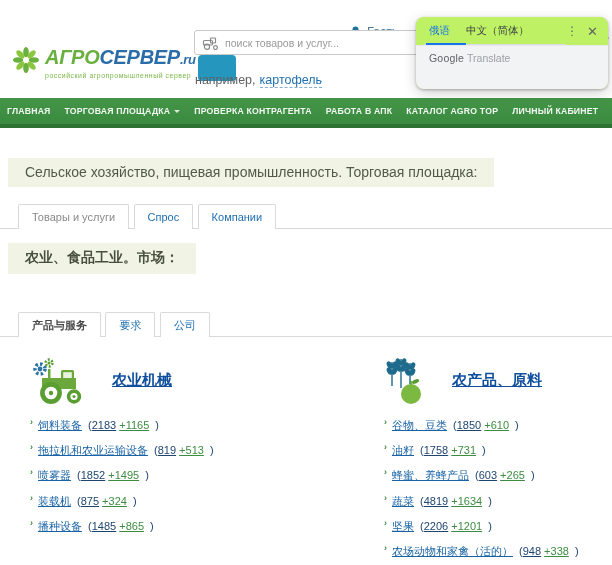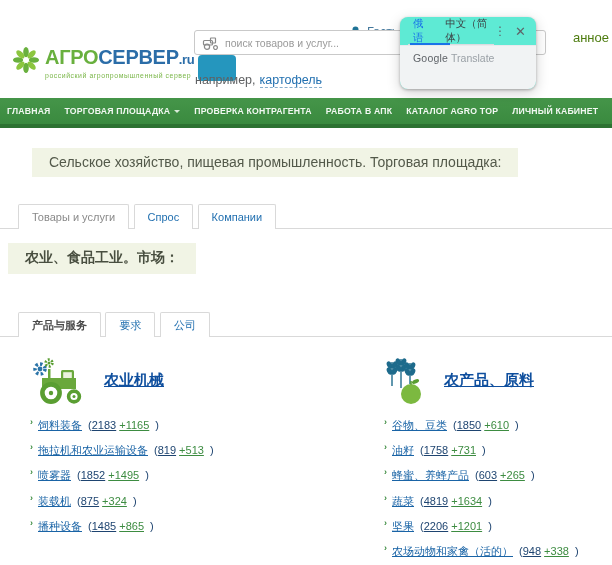--- a/index.html
+++ b/index.html
@@ -9,21 +9,21 @@
   
   .guest { position:absolute; top:25px; left:349px; display:flex; align-items:center; gap:5px;
            font-size:12.5px; color:#44789c; }
   .partial-left { position:absolute; top:26px; left:391px; font-size:12.5px; color:#2270b0;
            text-decoration:underline; }
   .partial-right { position:absolute; top:30px; right:3px; font-size:13px; color:#4d7c0f;
            }
 
   
   .logo { position:absolute; top:46px; left:12px; display:flex; align-items:flex-start; gap:5px; }
-  .logo-text .brand { font-size:20px; font-weight:700; letter-spacing:-0.3px; line-height:22px; }
+  .logo-text .brand { font-size:20px; font-weight:700; letter-spacing:-0.3px; line-height:22px;font-style:italic; }
   .brand-p1 { color:#69b03e; }
   .brand-p2 { color:#2b6da8; }
   .brand-suf { color:#2b6da8; font-size:13px; font-weight:700; }
   .tagline { font-size:6.9px; color:#7ab648; letter-spacing:0.55px; margin-top:1px; }
 
   
   .search-row { position:absolute; top:30px; left:194px; display:flex;flex-direction:column; }
   .search-box { position:relative; width:352px; height:25px; border:1px solid #c9c9c9;
                 border-radius:3px; background:#fff; }
   .search-box input { position:absolute; inset:0; border:none; outline:none; width:100%;
@@ -31,21 +31,21 @@
                 font-family:"Liberation Sans", sans-serif; }
   .search-box input::placeholder { color:#9a9a9a; }
   .search-tractor { position:absolute; left:7px; top:6px; }
   .search-btn { width:38px; height:26px; margin-left:4px; background:#2596be; border:none;
                 border-radius:4px; }
   .search-hint { position:absolute; top:73px; left:195px; font-size:12.5px; color:#5f6163; }
   .search-hint .example { color:#2270b0; text-decoration:none; border-bottom:1px dashed #86aecd;
                 margin-left:4px; }
 
   
-  .gt-popup { position:absolute; top:17px; left:400px; width:136px; background:#5eead4; z-index:20;
+  .gt-popup { position:absolute; top:17px; left:416px; width:192px; background:#bef264; z-index:20;
               border-radius:8px; box-shadow:0 1px 3px rgba(0,0,0,.28), 0 4px 14px rgba(0,0,0,.18); }
   .gt-tabs { position:relative; display:flex; align-items:center; height:28px; padding:0 10px 0 13px; }
   .gt-tab-src { font-size:10.5px; color:#1a73e8; }
   .gt-src-underline { position:absolute; left:10px; bottom:0; width:40px; height:2px; background:#1a73e8; }
   .gt-tab-tgt { font-size:10.5px; color:#3c4043; margin-left:16px; }
   .gt-divider { position:absolute; left:8px; right:42px; bottom:0; height:1px; background:#dadce0; }
   .gt-dots { margin-left:auto; color:#5f6368; font-size:12px; line-height:12px; }
   .gt-close { margin-left:9px; color:#5f6368; font-size:13px; line-height:13px; }
   .gt-check-row { display:flex; align-items:center; gap:8px; padding:9px 13px 10px; }
   .gt-checkbox { width:11px; height:11px; border:1.5px solid #5f6368; border-radius:2px; background:#fff; }
@@ -60,40 +60,40 @@
          background:linear-gradient(#459549,#3a8a3f); border-bottom:4px solid #2d7232;
          display:flex; align-items:center; }
   .nav-item { padding:0 7px; color:#f2f8f2; font-size:8.7px; font-weight:700; letter-spacing:0.2px;
               white-space:nowrap; display:flex; align-items:center; gap:4px; }
   .caret { width:0; height:0; border:3px solid transparent; border-top-color:#d9ead9;
            margin-top:3px; }
 
   
   .banner { position:absolute; left:8px; display:inline-block; background:#f1f4e5;
             padding:6px 17px 7px; font-size:14px; color:#53594a; }
-  .banner-ru { top:148px;margin-left:24px; }
+  .banner-ru { top:158px; }
   .banner-zh { top:243px; color:#494f40; font-weight:600; }
 
   
   .tabs-row { position:absolute; left:0; width:612px; height:25px; }
   .tabs-ru { top:204px; }
   .tabs-zh { top:312px; }
   .tabs-line { position:absolute; left:0; right:0; bottom:0; height:1px; background:#d9d9d9; }
   .tab { position:relative; z-index:2; display:inline-block; height:25px; line-height:24px;
          padding:0 13px; font-size:11px; background:#fff;
          border:1px solid #d9d9d9; border-bottom:none; border-radius:2px 2px 0 0; color:#2270b0; }
   .tab:first-of-type { margin-left:18px; }
   .tab.active-ru { color:#8a8a8a; }
   .tab.active-zh { color:#4a4a4a; font-weight:600; }
 
   
   .cat { position:absolute; top:356px; }
   .cat-left { left:30px; width:310px; }
   .cat-right { left:384px; width:228px; }
-  .cat-head { display:flex; align-items:center; gap:20px; height:48px; }
+  .cat-head { display:flex; align-items:center; gap:28px; height:48px; }
   .cat-title { font-size:15px; font-weight:700; color:#0f4f9e; text-decoration:underline; }
   .cat-items { margin-top:13px; }
   .cat-item { height:25.2px; white-space:nowrap; font-size:11px; }
   .chev { color:#3d8c41; font-weight:700; font-size:9px; vertical-align:4px; margin-right:5px; }
   .item-link { color:#1a64a6; text-decoration:underline; }
   .paren { color:#1e4470; margin-left:3px; }
   .num-main { color:#1e4470; text-decoration:underline; }
   .num-add { color:#3d8c41; text-decoration:underline; margin-left:3px; }
 </style>
 </head>

